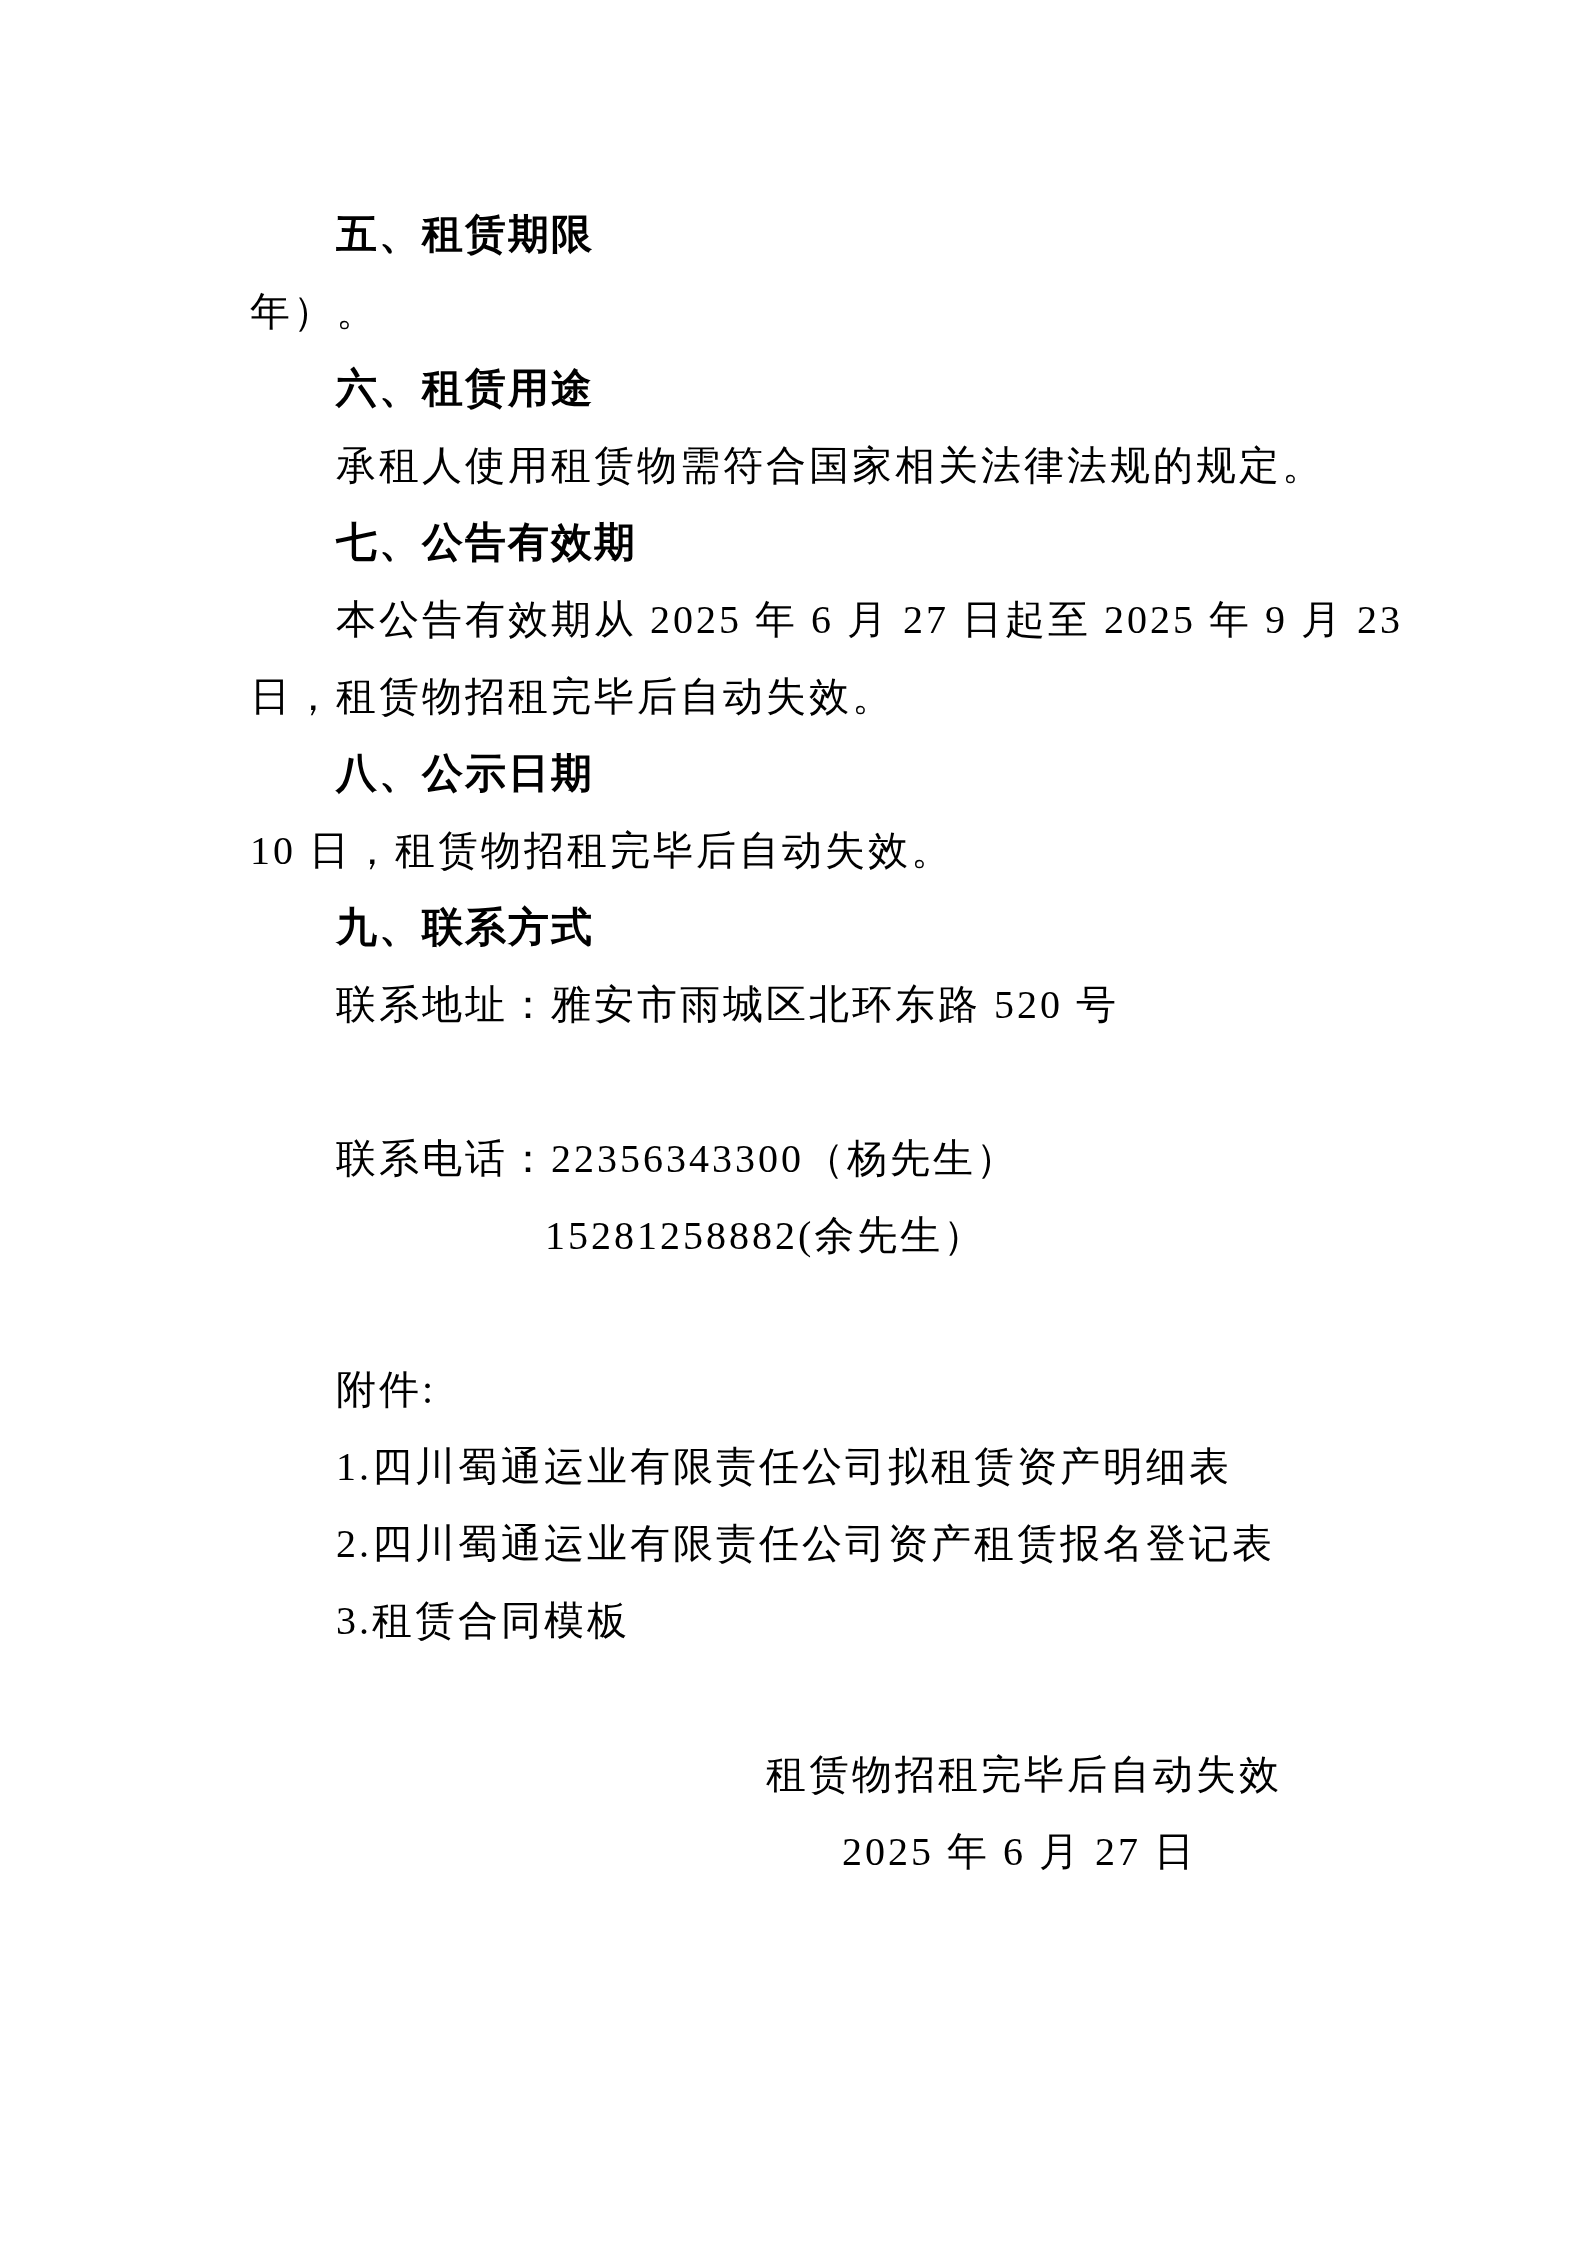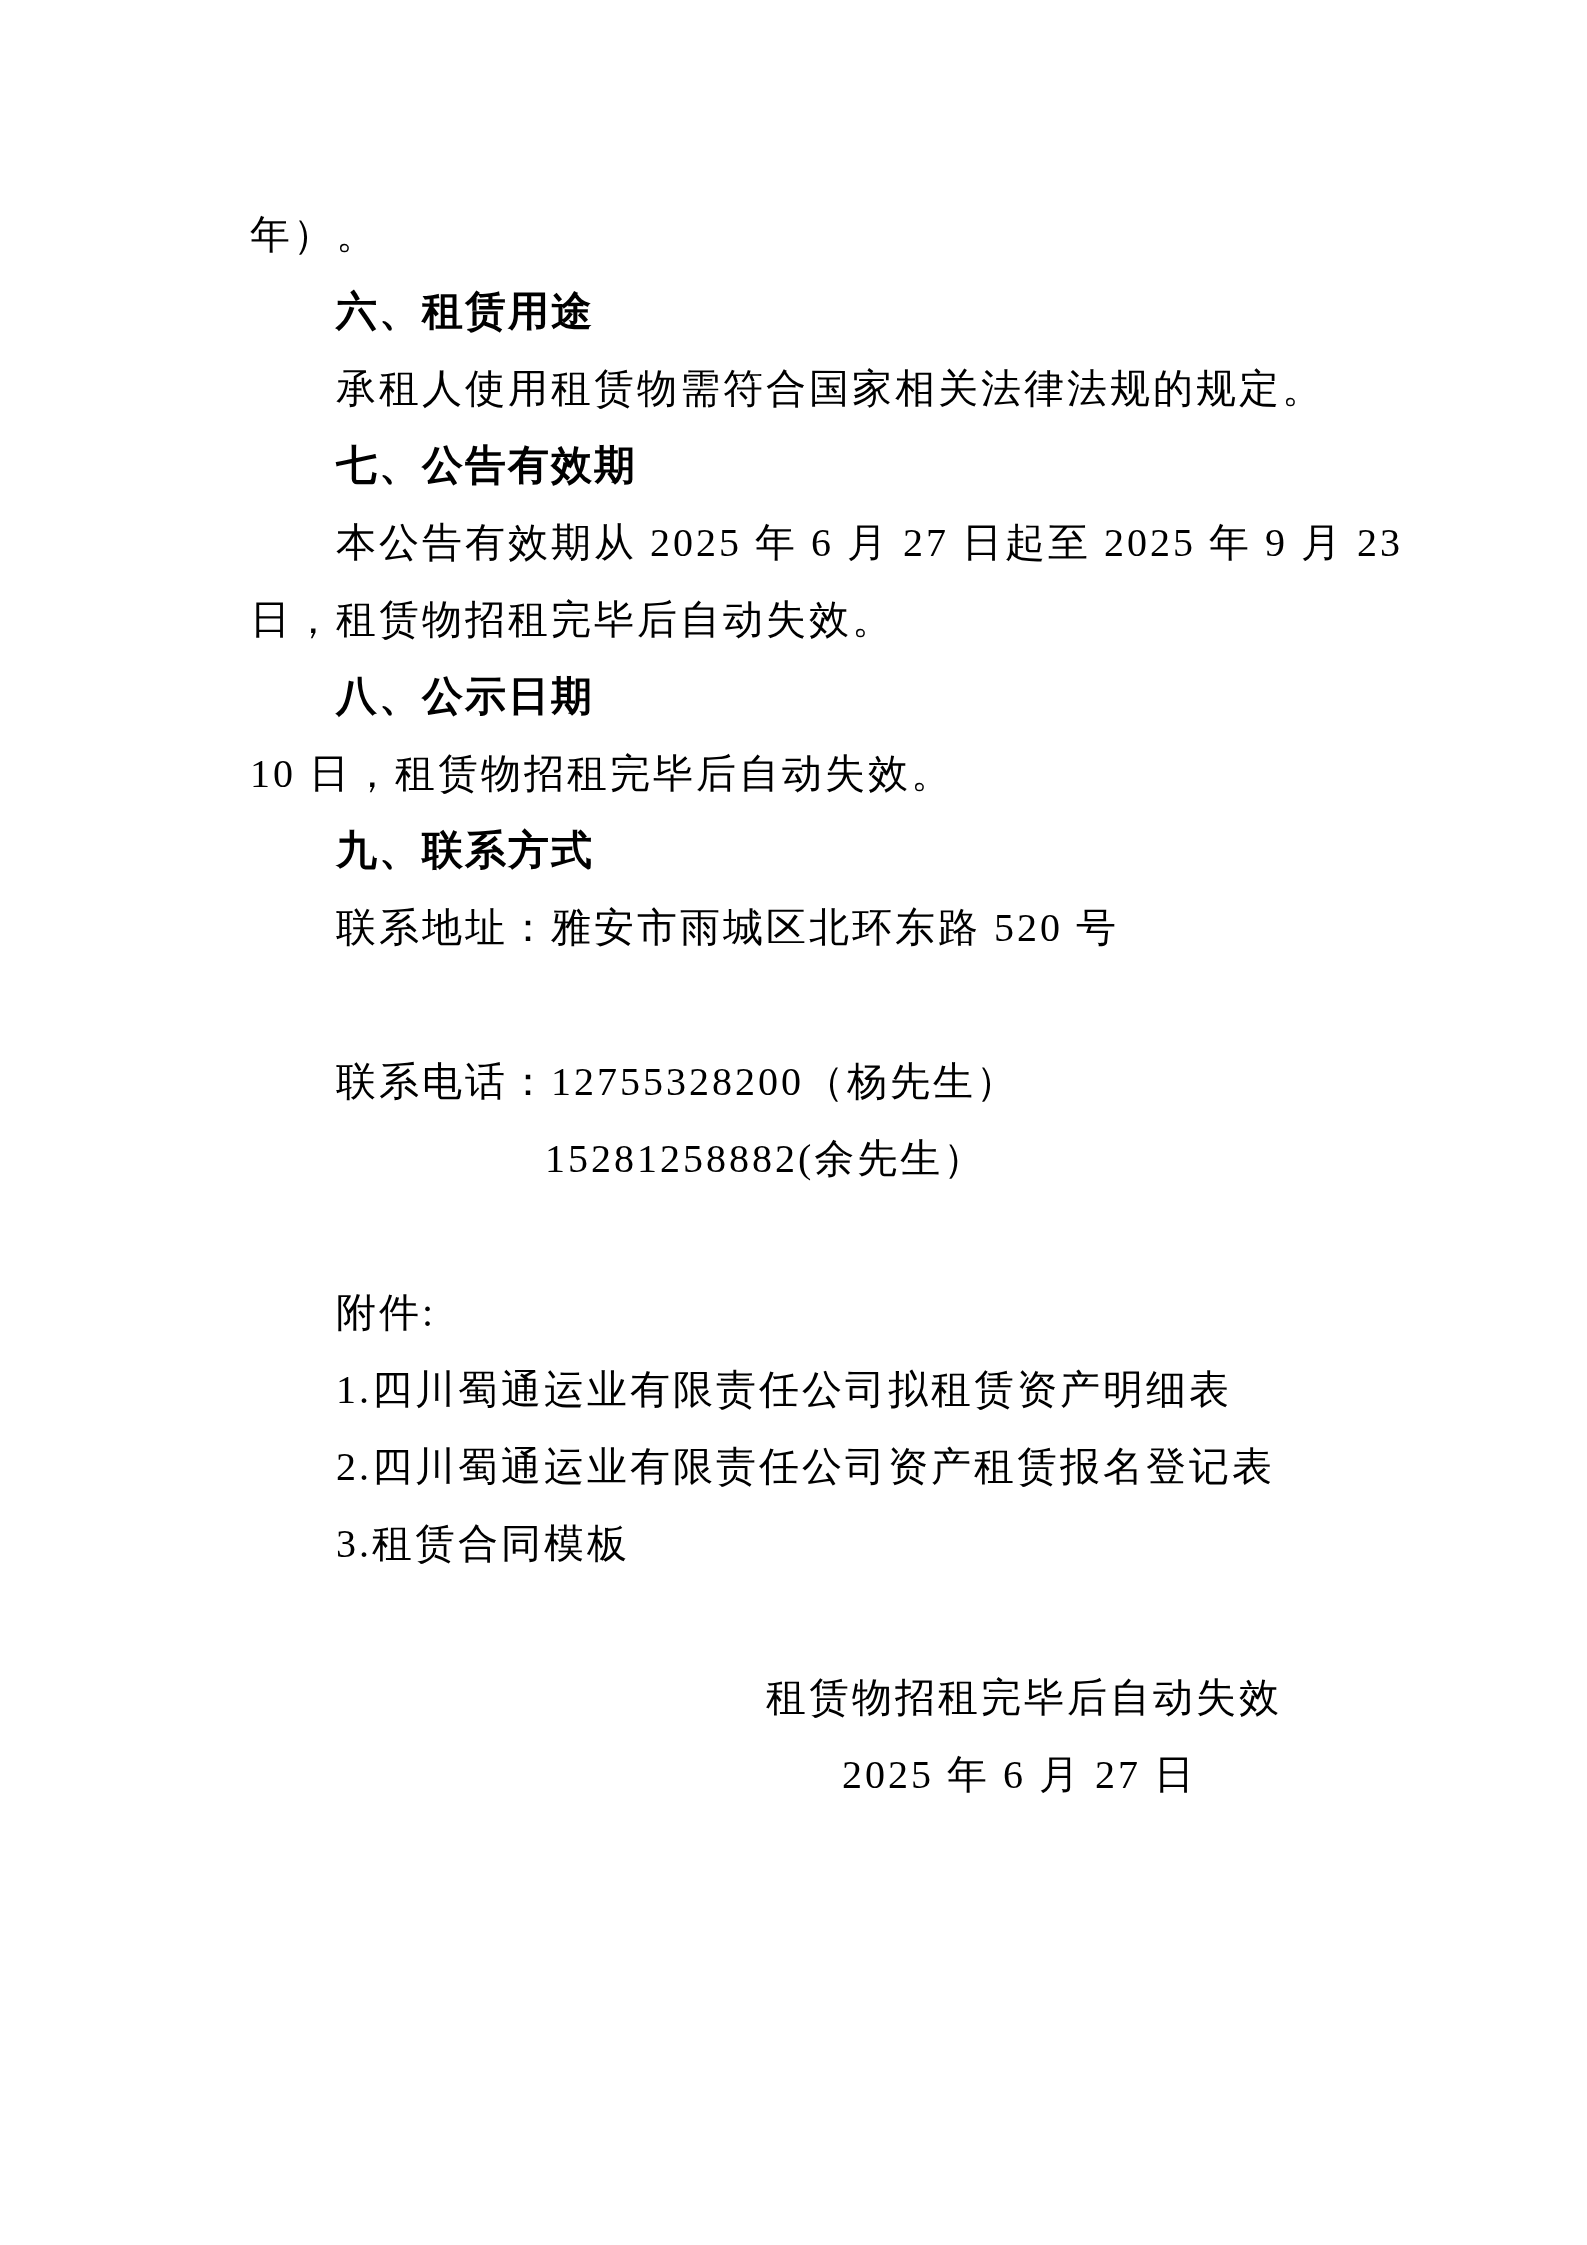--- a/index.html
+++ b/index.html
@@ -49,38 +49,39 @@
   .date-line {
     text-align: right;
     padding-right: 170px;
   }
 </style>
 </head>
 <body>
 
 <div class="page">
 
+  <div class="line heading indent">五、租赁期限</div>
   <div class="line body-text">年）。</div>
 
   <div class="line heading indent">六、租赁用途</div>
   <div class="line body-text indent">承租人使用租赁物需符合国家相关法律法规的规定。</div>
 
   <div class="line heading indent">七、公告有效期</div>
   <div class="line body-text indent">本公告有效期从 2025 年 6 月 27 日起至 2025 年 9 月 23</div>
   <div class="line body-text">日，租赁物招租完毕后自动失效。</div>
 
   <div class="line heading indent">八、公示日期</div>
   <div class="line body-text">10 日，租赁物招租完毕后自动失效。</div>
 
   <div class="line heading indent">九、联系方式</div>
   <div class="line body-text indent">联系地址：雅安市雨城区北环东路 520 号</div>
 
   <div class="line body-text"></div>
 
-  <div class="line body-text indent">联系电话：12755328200（杨先生）</div>
+  <div class="line body-text indent">联系电话：22356343300（杨先生）</div>
   <div class="line body-text phone2-indent">15281258882(余先生）</div>
 
   <div class="line body-text"></div>
 
   <div class="line body-text indent">附件:</div>
   <div class="line body-text indent">1.四川蜀通运业有限责任公司拟租赁资产明细表</div>
   <div class="line body-text indent">2.四川蜀通运业有限责任公司资产租赁报名登记表</div>
   <div class="line body-text indent">3.租赁合同模板</div>
 
   <div class="line body-text"></div>

